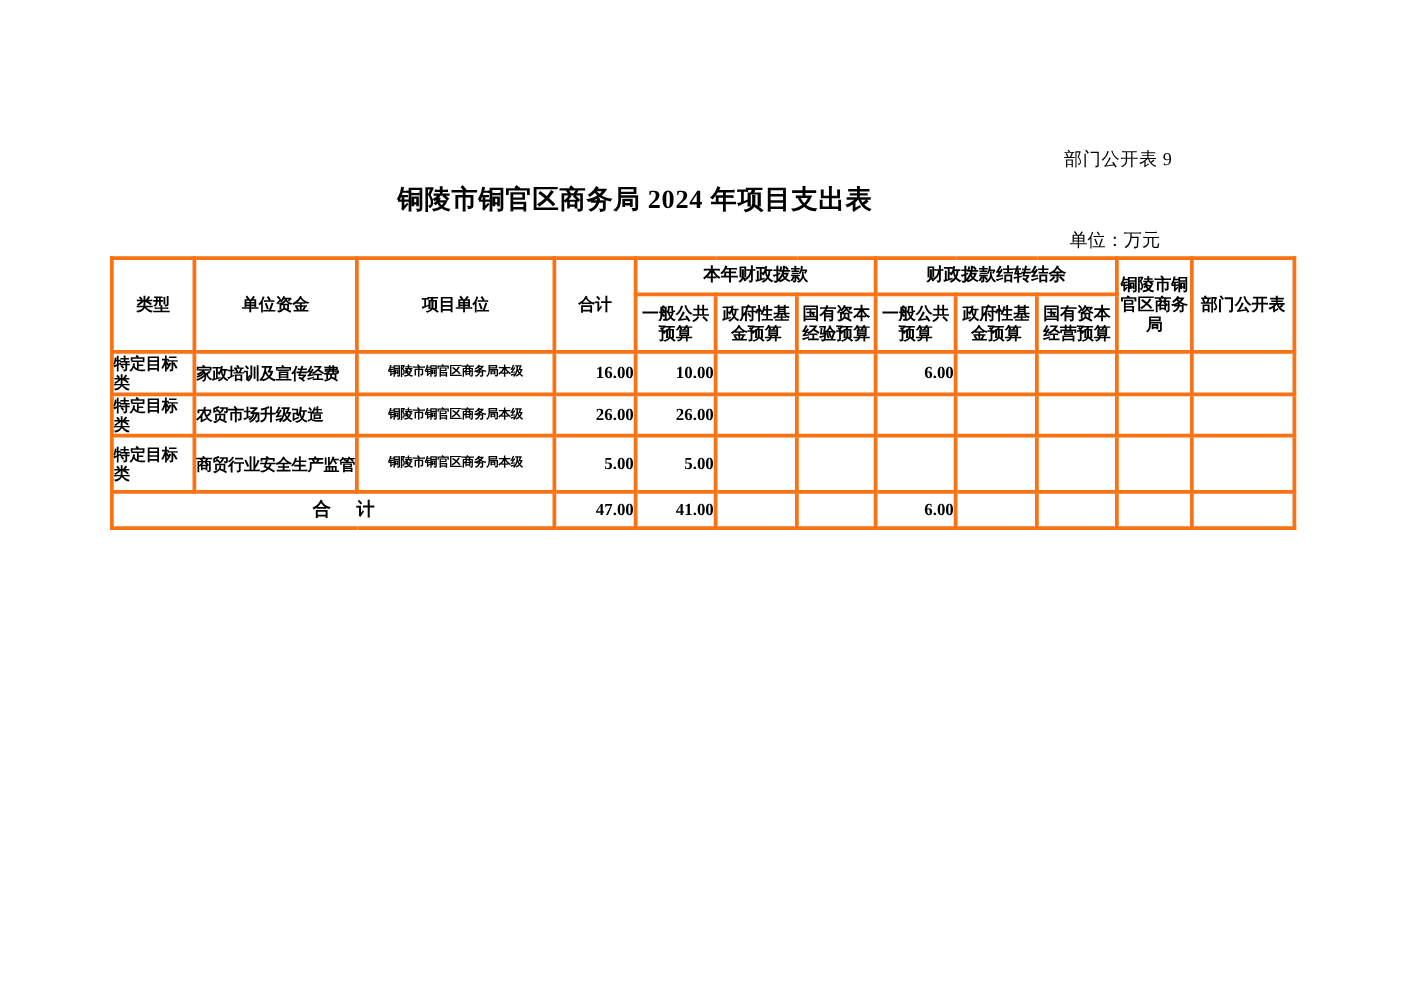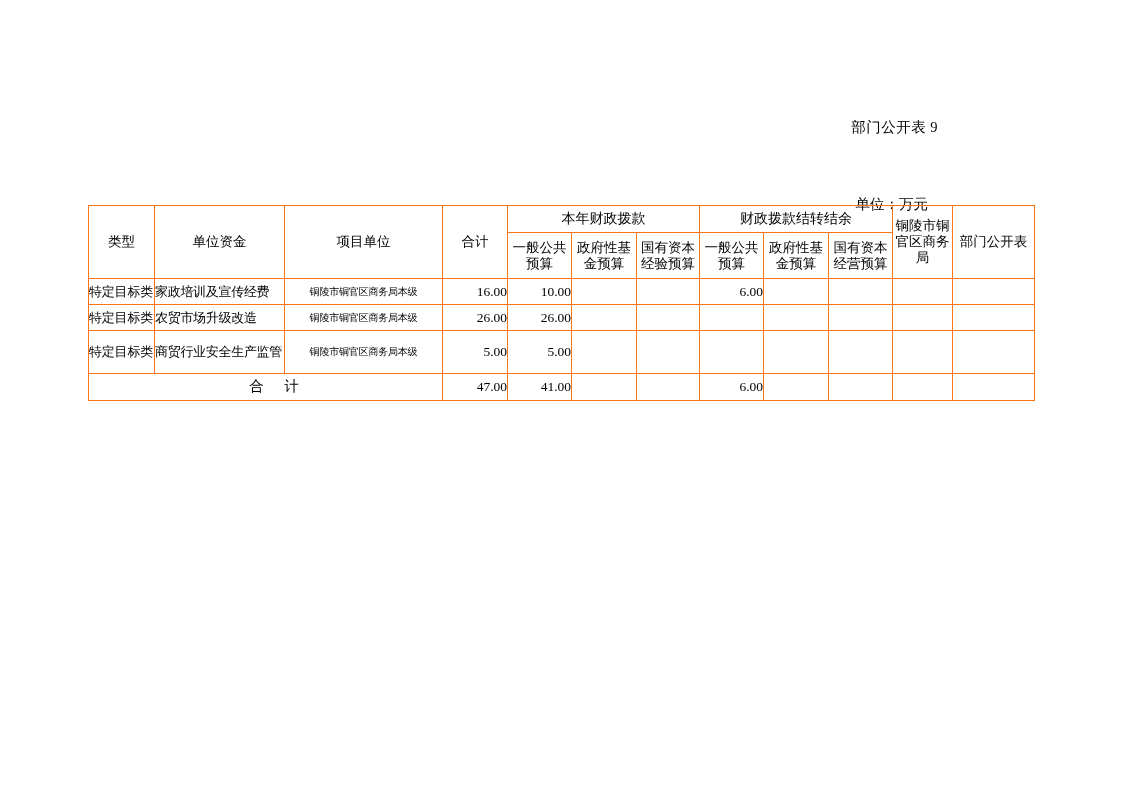--- a/index.html
+++ b/index.html
@@ -37,36 +37,35 @@
     text-align: center;
     font-size: 21px;
     font-weight: bold;
     letter-spacing: 0.6px;
   }
   .unit-note {
     position: absolute;
     right: 88px;
     top: 183px;
     font-size: 14.5px;
-    margin-top: 12px;
   }
   table.budget {
     position: absolute;
     left: 88px;
     top: 205px;
     width: 946px;
     border-collapse: collapse;
     table-layout: fixed;
     font-size: 13px;
   }
   table.budget td, table.budget th {
-    border: 1px solid #f97316;
+    border: 3px solid #f97316;
     padding: 0;
     vertical-align: middle;
-    font-weight: normal;
+    font-weight: bold;
     line-height: 1.18;
   }
   .hdr-group {
     text-align: center;
     font-weight: bold;
     font-size: 14px;
     height: 26px;
   }
   .hdr-cell {
     text-align: center;
@@ -115,20 +114,21 @@
     letter-spacing: 3px;
   }
 </style>
 </head>
 <body>
 
 <div class="page">
 
   <div class="doc-label">部门公开表 9</div>
 
+  <div class="doc-title">铜陵市铜官区商务局 2024 年项目支出表</div>
 
   <div class="unit-note">单位：万元</div>
 
   <table class="budget">
     <colgroup>
       <col style="width:66px">
       <col style="width:130px">
       <col style="width:158px">
       <col style="width:65px">
       <col style="width:64px">

